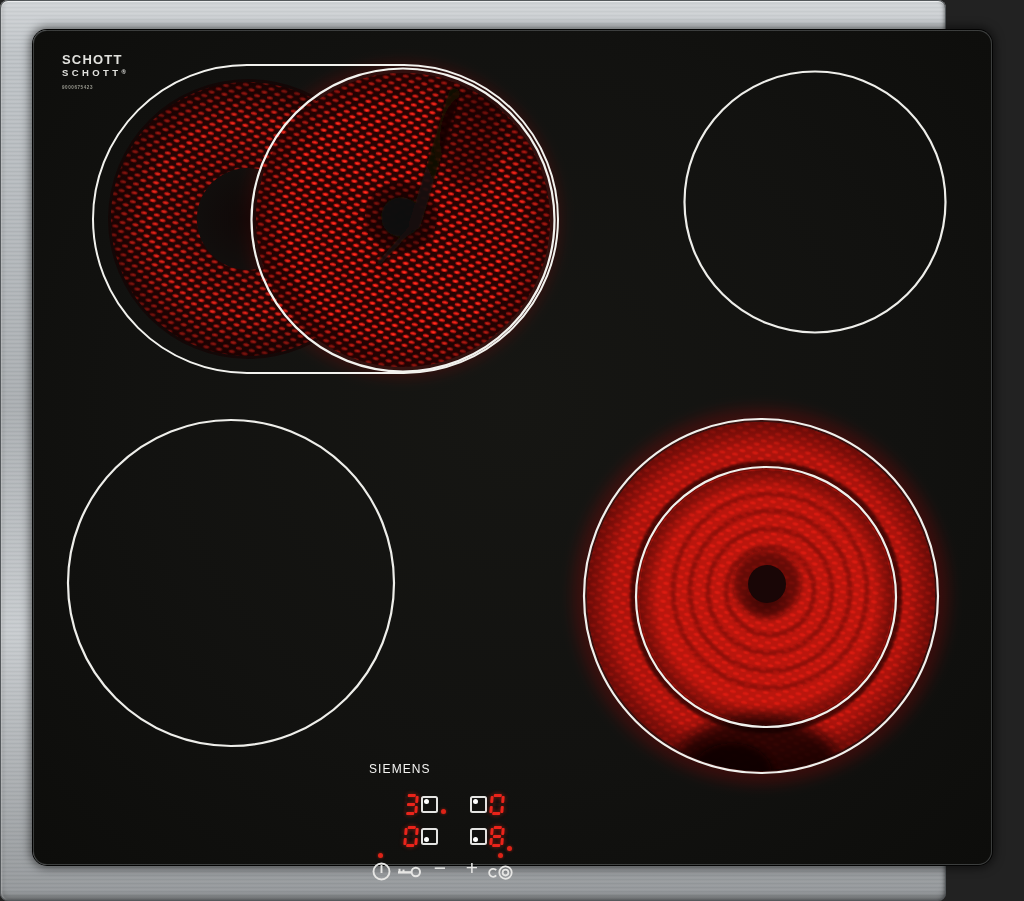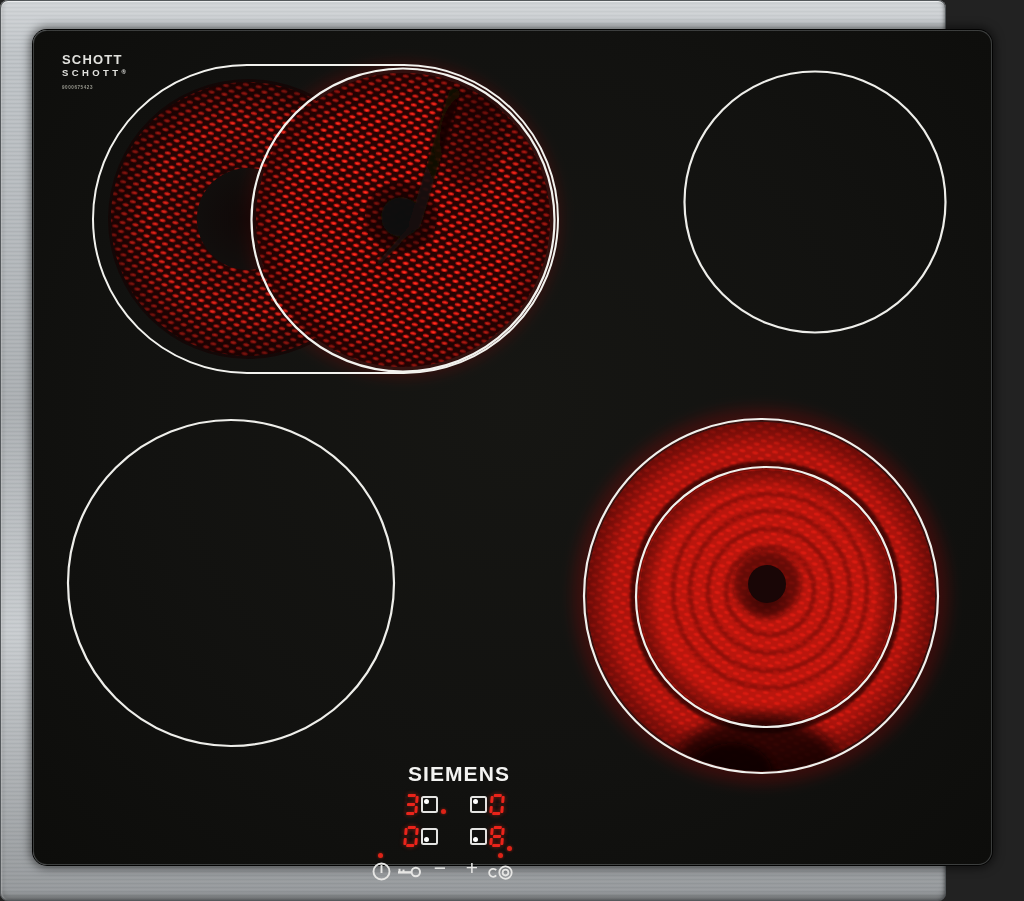--- a/index.html
+++ b/index.html
@@ -32,22 +32,22 @@
 
   
   .schott{position:absolute;left:28px;top:22px;color:#e2e2de;line-height:1.05;}
   .schott-l1{font-size:13px;font-weight:bold;letter-spacing:1.2px;}
   .schott-l2{font-size:9.5px;font-weight:bold;letter-spacing:3.4px;margin-top:1px;}
   .schott-l2 .reg{font-size:6px;letter-spacing:0;vertical-align:2px;}
   .partno{margin-top:8px;font-size:4.5px;letter-spacing:.6px;color:#9a9a90;font-weight:bold;}
 
   
   .panel{position:absolute;left:335px;top:700px;width:180px;height:160px;}
-  .brand{position:absolute;top:31px;left:0;right:0;text-align:center;
-         color:#f4f4f2;font-size:21px;font-weight:bold;letter-spacing:1.1px;}
+  .brand{position:absolute;top:31px;left:0;right:0;
+         color:#f4f4f2;font-size:12px;font-weight:normal;letter-spacing:1.1px;}
 
   .disp-row{position:absolute;left:0;right:0;display:flex;justify-content:center;gap:22px;}
   .row1{top:63px;}
   .row2{top:95px;}
   .disp-group{display:flex;align-items:center;gap:3px;width:44px;}
 
   
   .seg{position:relative;width:14px;height:21px;transform:skewX(-5deg);flex:none;}
   .seg .s{position:absolute;background:rgba(255,50,30,.05);border-radius:1px;}
   .seg .s.on{background:#ea241b;box-shadow:0 0 4px rgba(255,42,22,.55);}

